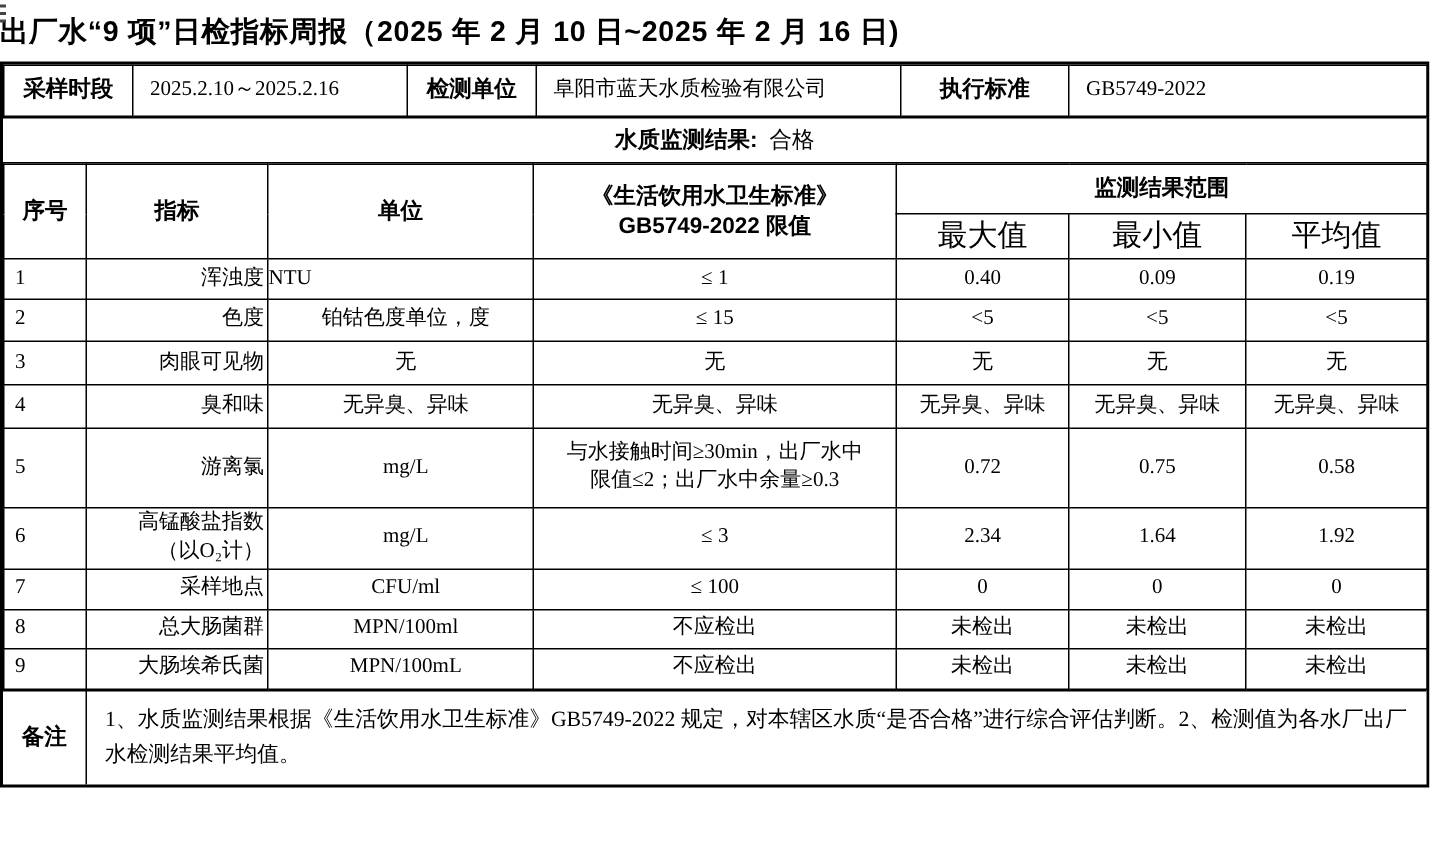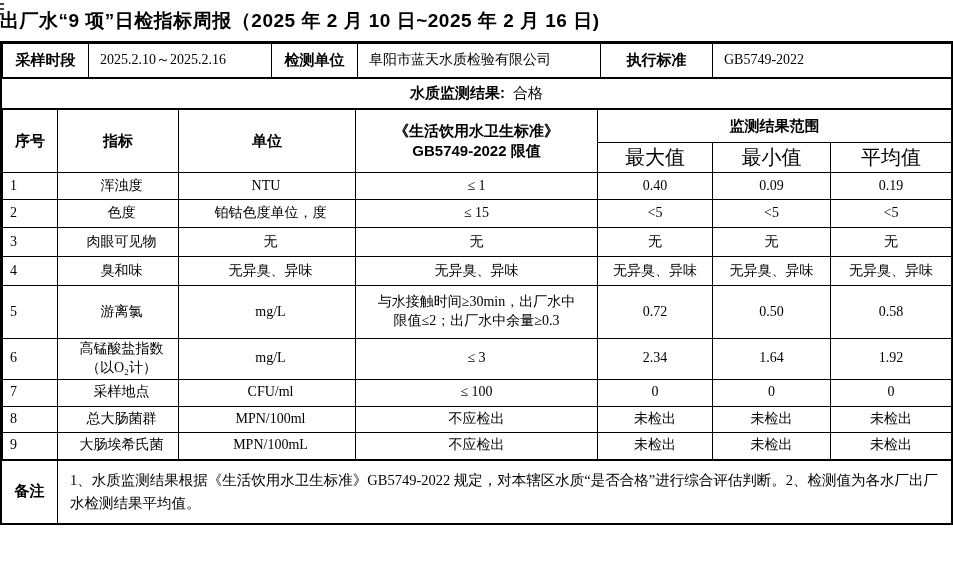--- a/index.html
+++ b/index.html
@@ -37,23 +37,23 @@
     height:29px; display:flex; align-items:center; justify-content:center;
     font-size:15px;
   }
   .result-row .rlabel { font-weight:bold; font-family:"Liberation Sans", sans-serif; }
   .result-row .rvalue { margin-left:8px; }
 
   .main td { text-align:center; }
   .main tr.hd1 td { height:30px; }
   .main tr.hd2 td { height:26px; font-weight:normal; font-family:"Liberation Serif", serif; font-size:20px; }
   .main td.c-no  { text-align:left; padding-left:7px; }
-  .main td.c-ind { text-align:center; padding-left:9px; }
+  .main td.c-ind { text-align:right; padding-left:9px; }
   .main td.c-unit{ text-align:center; padding-left:9px; font-family:"Liberation Serif", serif; }
-  .main tr.r0 td.c-unit { text-align:center; padding-left:0; }
+  .main tr.r0 td.c-unit { text-align:left; padding-left:0; }
   .main tr.r0 td { height:24px; }
   .main tr.r1 td { height:25px; }
   .main tr.r2 td { height:26px; }
   .main tr.r3 td { height:26px; }
   .main tr.r4 td { height:50px; }
   .main tr.r5 td { height:32px; }
   .main tr.r6 td { height:24px; }
   .main tr.r7 td { height:23px; }
   .main tr.r8 td { height:24px; }
 
@@ -167,21 +167,21 @@
       <td>无异臭、异味</td>
       <td>无异臭、异味</td>
     </tr>
     <tr class="r4">
       <td class="c-no">5</td>
       <td class="c-ind">游离氯</td>
       <td class="c-unit">mg/L</td>
       <td>与水接触时间≥30min，出厂水中
 限值≤2；出厂水中余量≥0.3</td>
       <td>0.72</td>
-      <td>0.50</td>
+      <td>0.75</td>
       <td>0.58</td>
     </tr>
     <tr class="r5">
       <td class="c-no">6</td>
       <td class="c-ind">高锰酸盐指数
 （以O₂计）</td>
       <td class="c-unit">mg/L</td>
       <td>≤ 3</td>
       <td>2.34</td>
       <td>1.64</td>

